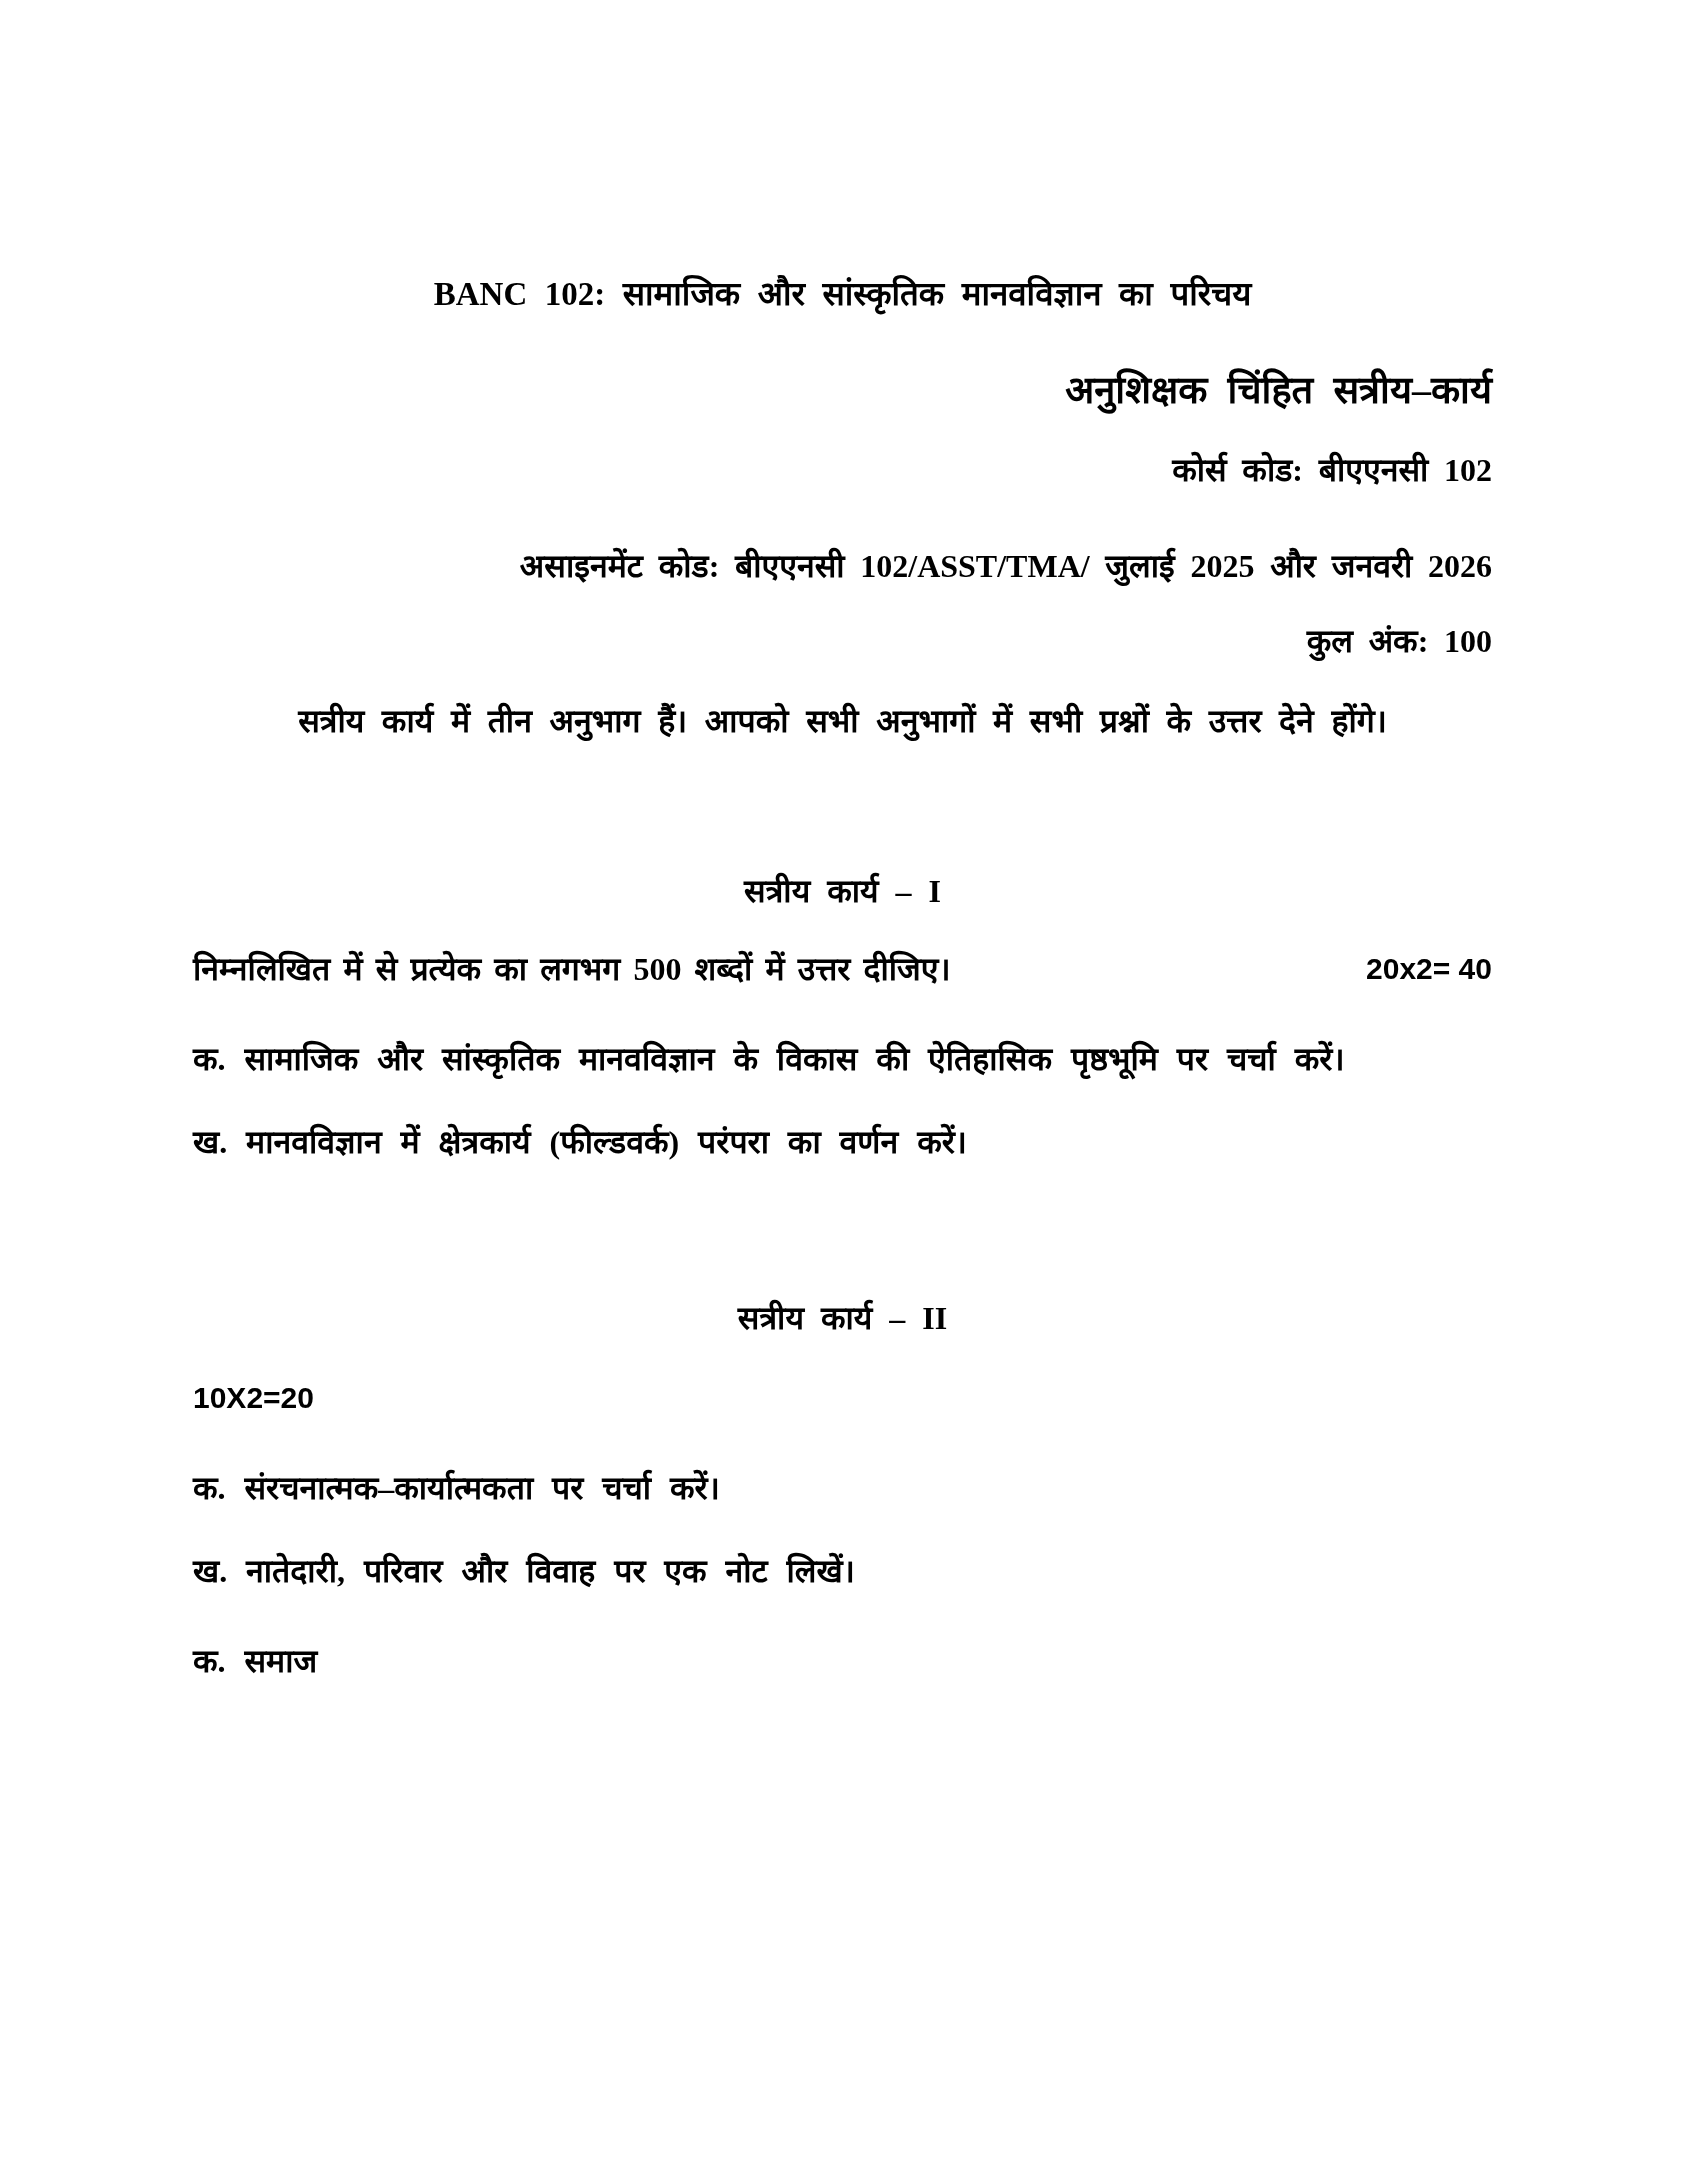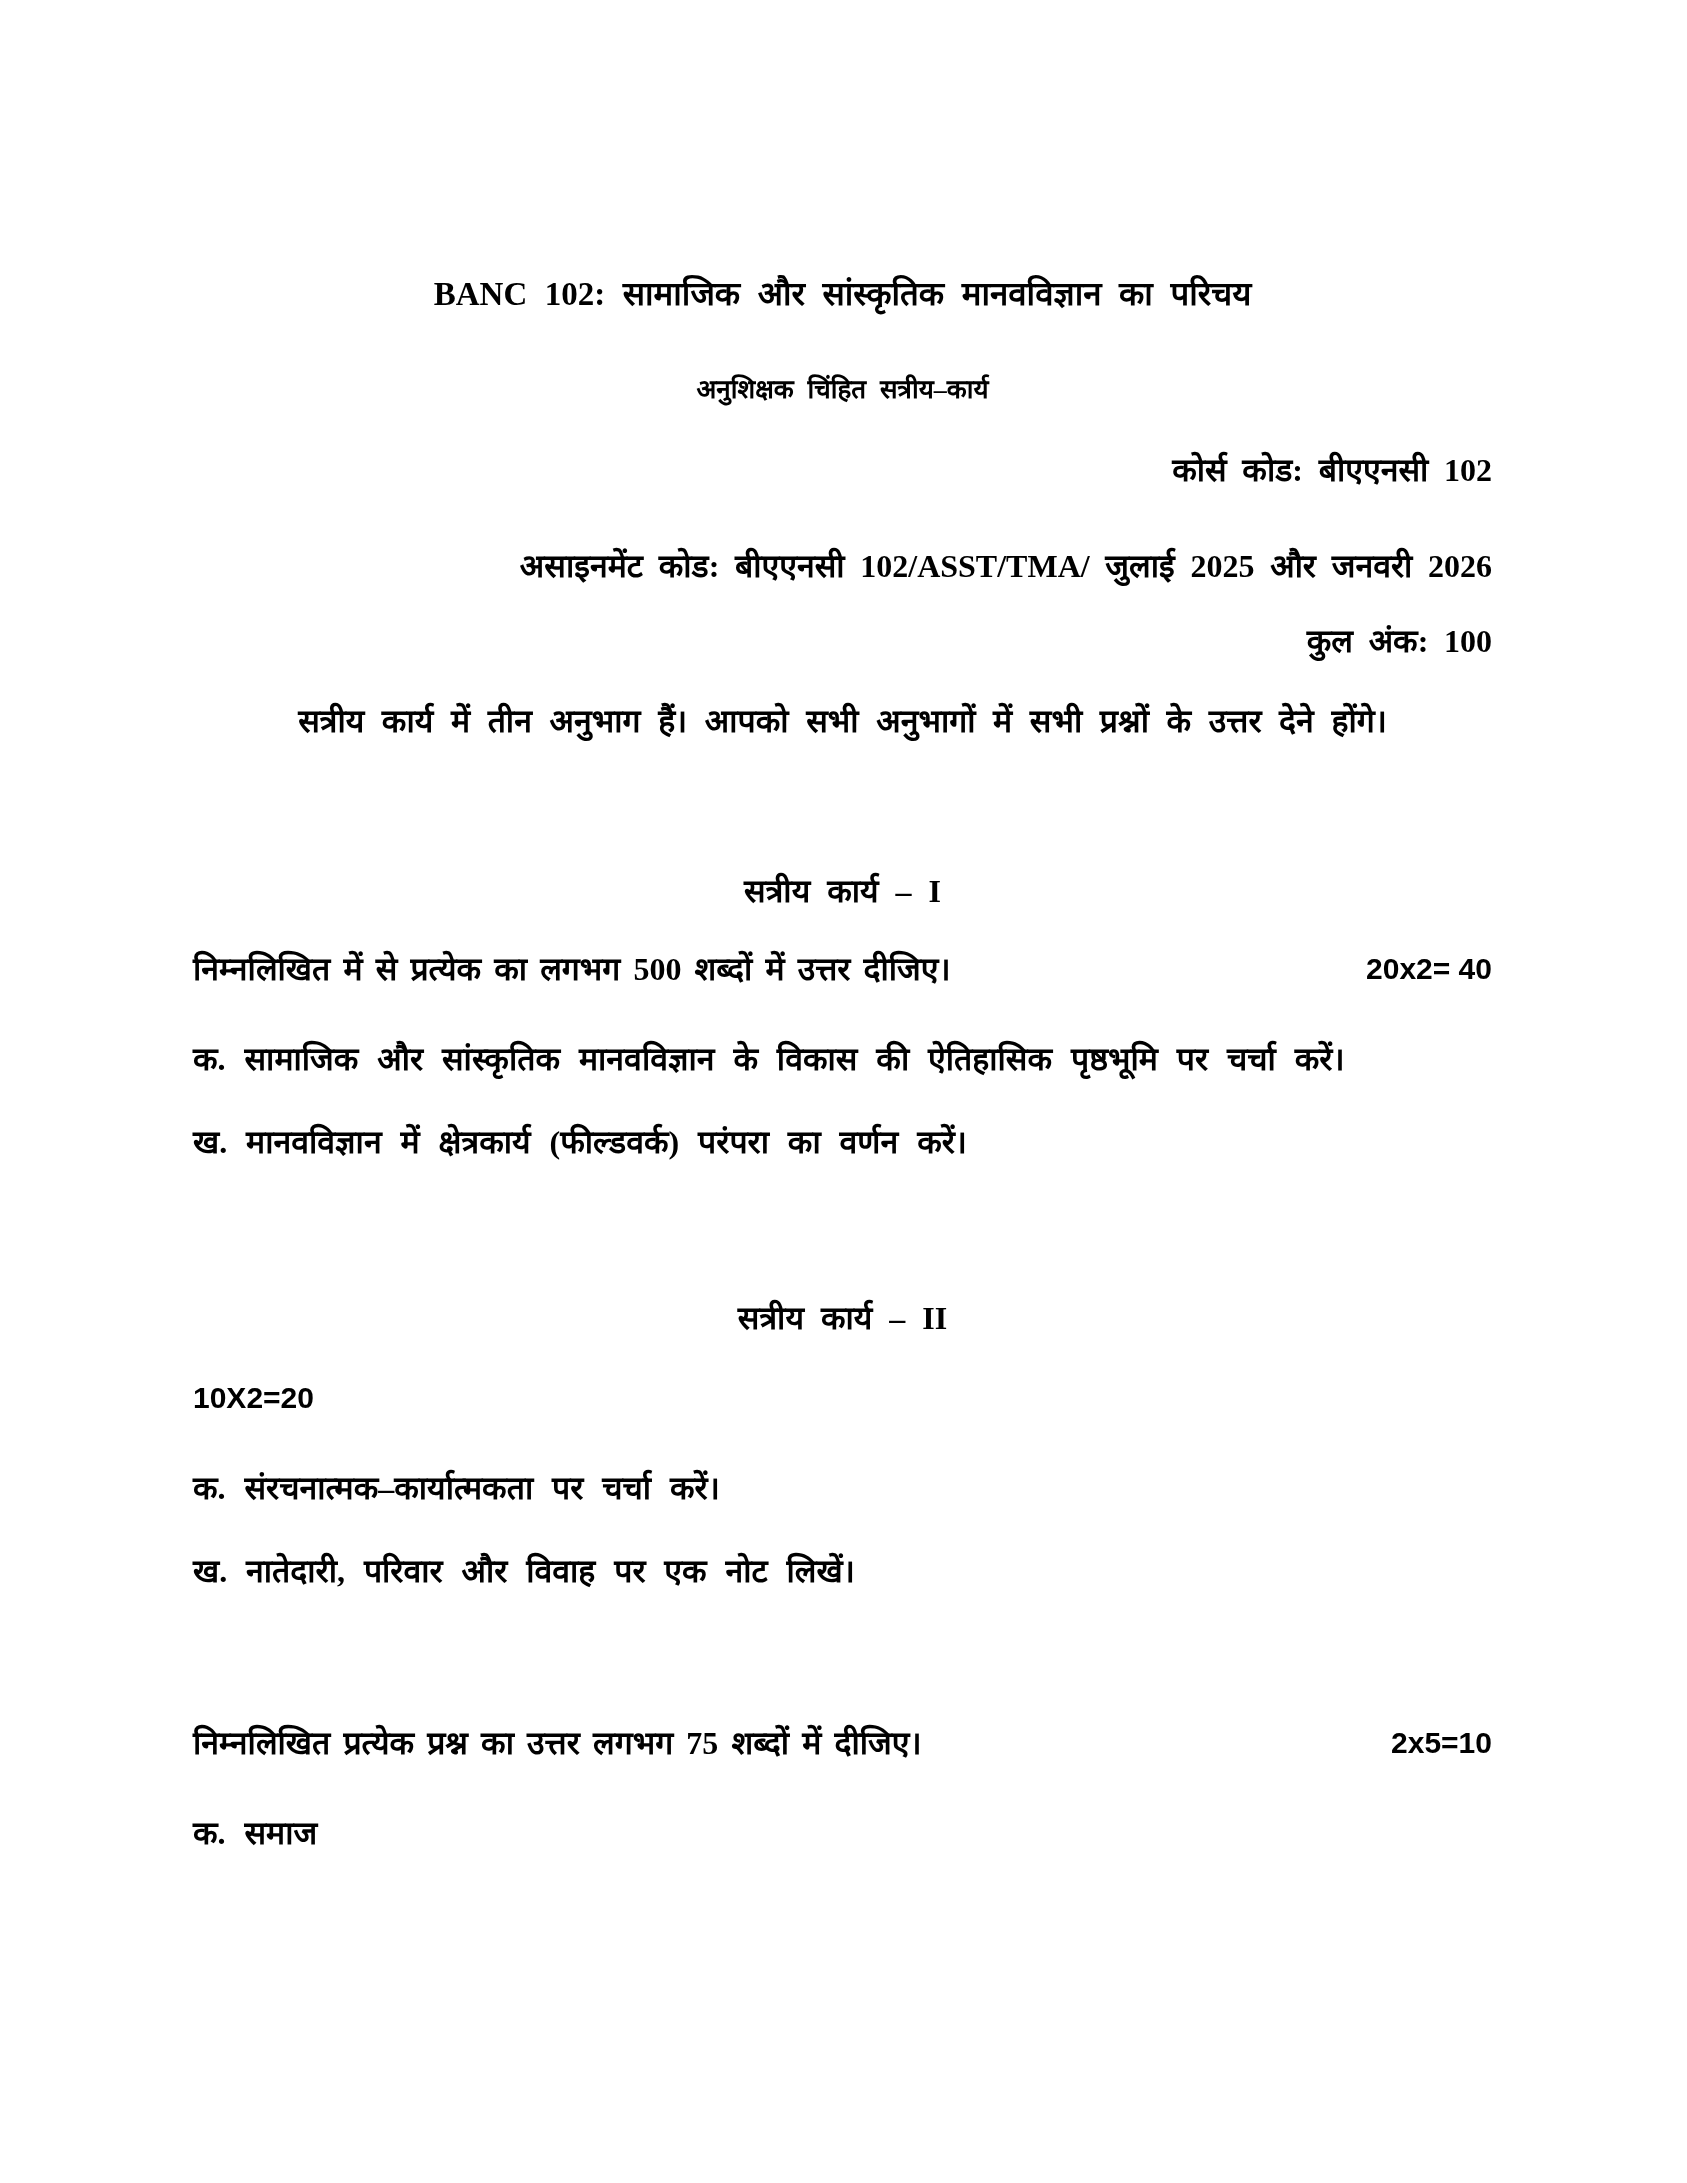--- a/index.html
+++ b/index.html
@@ -14,21 +14,21 @@
   }
   .content {
     padding: 270px 195px 0 193px;
     font-size: 32px;
     line-height: 48px;
   }
   .center { text-align: center; }
   .right  { text-align: right; }
 
   .doc-title    { font-size: 33px; font-weight: 700; word-spacing: 0.28em; }
-  .doc-subtitle { margin-top: 48px; font-size: 26px; font-weight: 700; word-spacing: 0.28em; }
+  .doc-subtitle { margin-top: 48px; font-size: 38px; font-weight: 700; word-spacing: 0.28em; text-align: right; }
   .doc-tma      { margin-top: 16.5px; font-weight: 700; }
   .course-code  { margin-top: 32px; font-weight: 700; word-spacing: 0.24em; }
   .assign-code  { margin-top: 48px; font-weight: 700; word-spacing: 0.24em; white-space: nowrap; }
   .total-marks  { margin-top: 26.5px; font-weight: 700; word-spacing: 0.24em; }
   .general-note { margin-top: 32px; font-weight: 700; word-spacing: 0.30em; }
 
   .section-heading { font-weight: 700; word-spacing: 0.28em; }
   .s1-heading { margin-top: 122px; }
   .s2-heading { margin-top: 128px; }
 
@@ -86,22 +86,18 @@
     <section>
       <div class="center section-heading s2-heading">सत्रीय कार्य – II</div>
       <div class="instr-row s2-instr">
         <span class="marks">10X2=20</span>
       </div>
       <div class="question q-first">क. संरचनात्मक–कार्यात्मकता पर चर्चा करें।</div>
       <div class="question q-next">ख. नातेदारी, परिवार और विवाह पर एक नोट लिखें।</div>
     </section>
 
     <section>
-      <div class="instr-row s3-instr">
-        <span class="instr-text">निम्नलिखित प्रत्येक प्रश्न का उत्तर लगभग 75 शब्दों में दीजिए।</span>
-        <span class="marks">2x5=10</span>
-      </div>
       <div class="question q-first">क. समाज</div>
     </section>
 
   </div>
 </div>
 
 
 </body></html>

